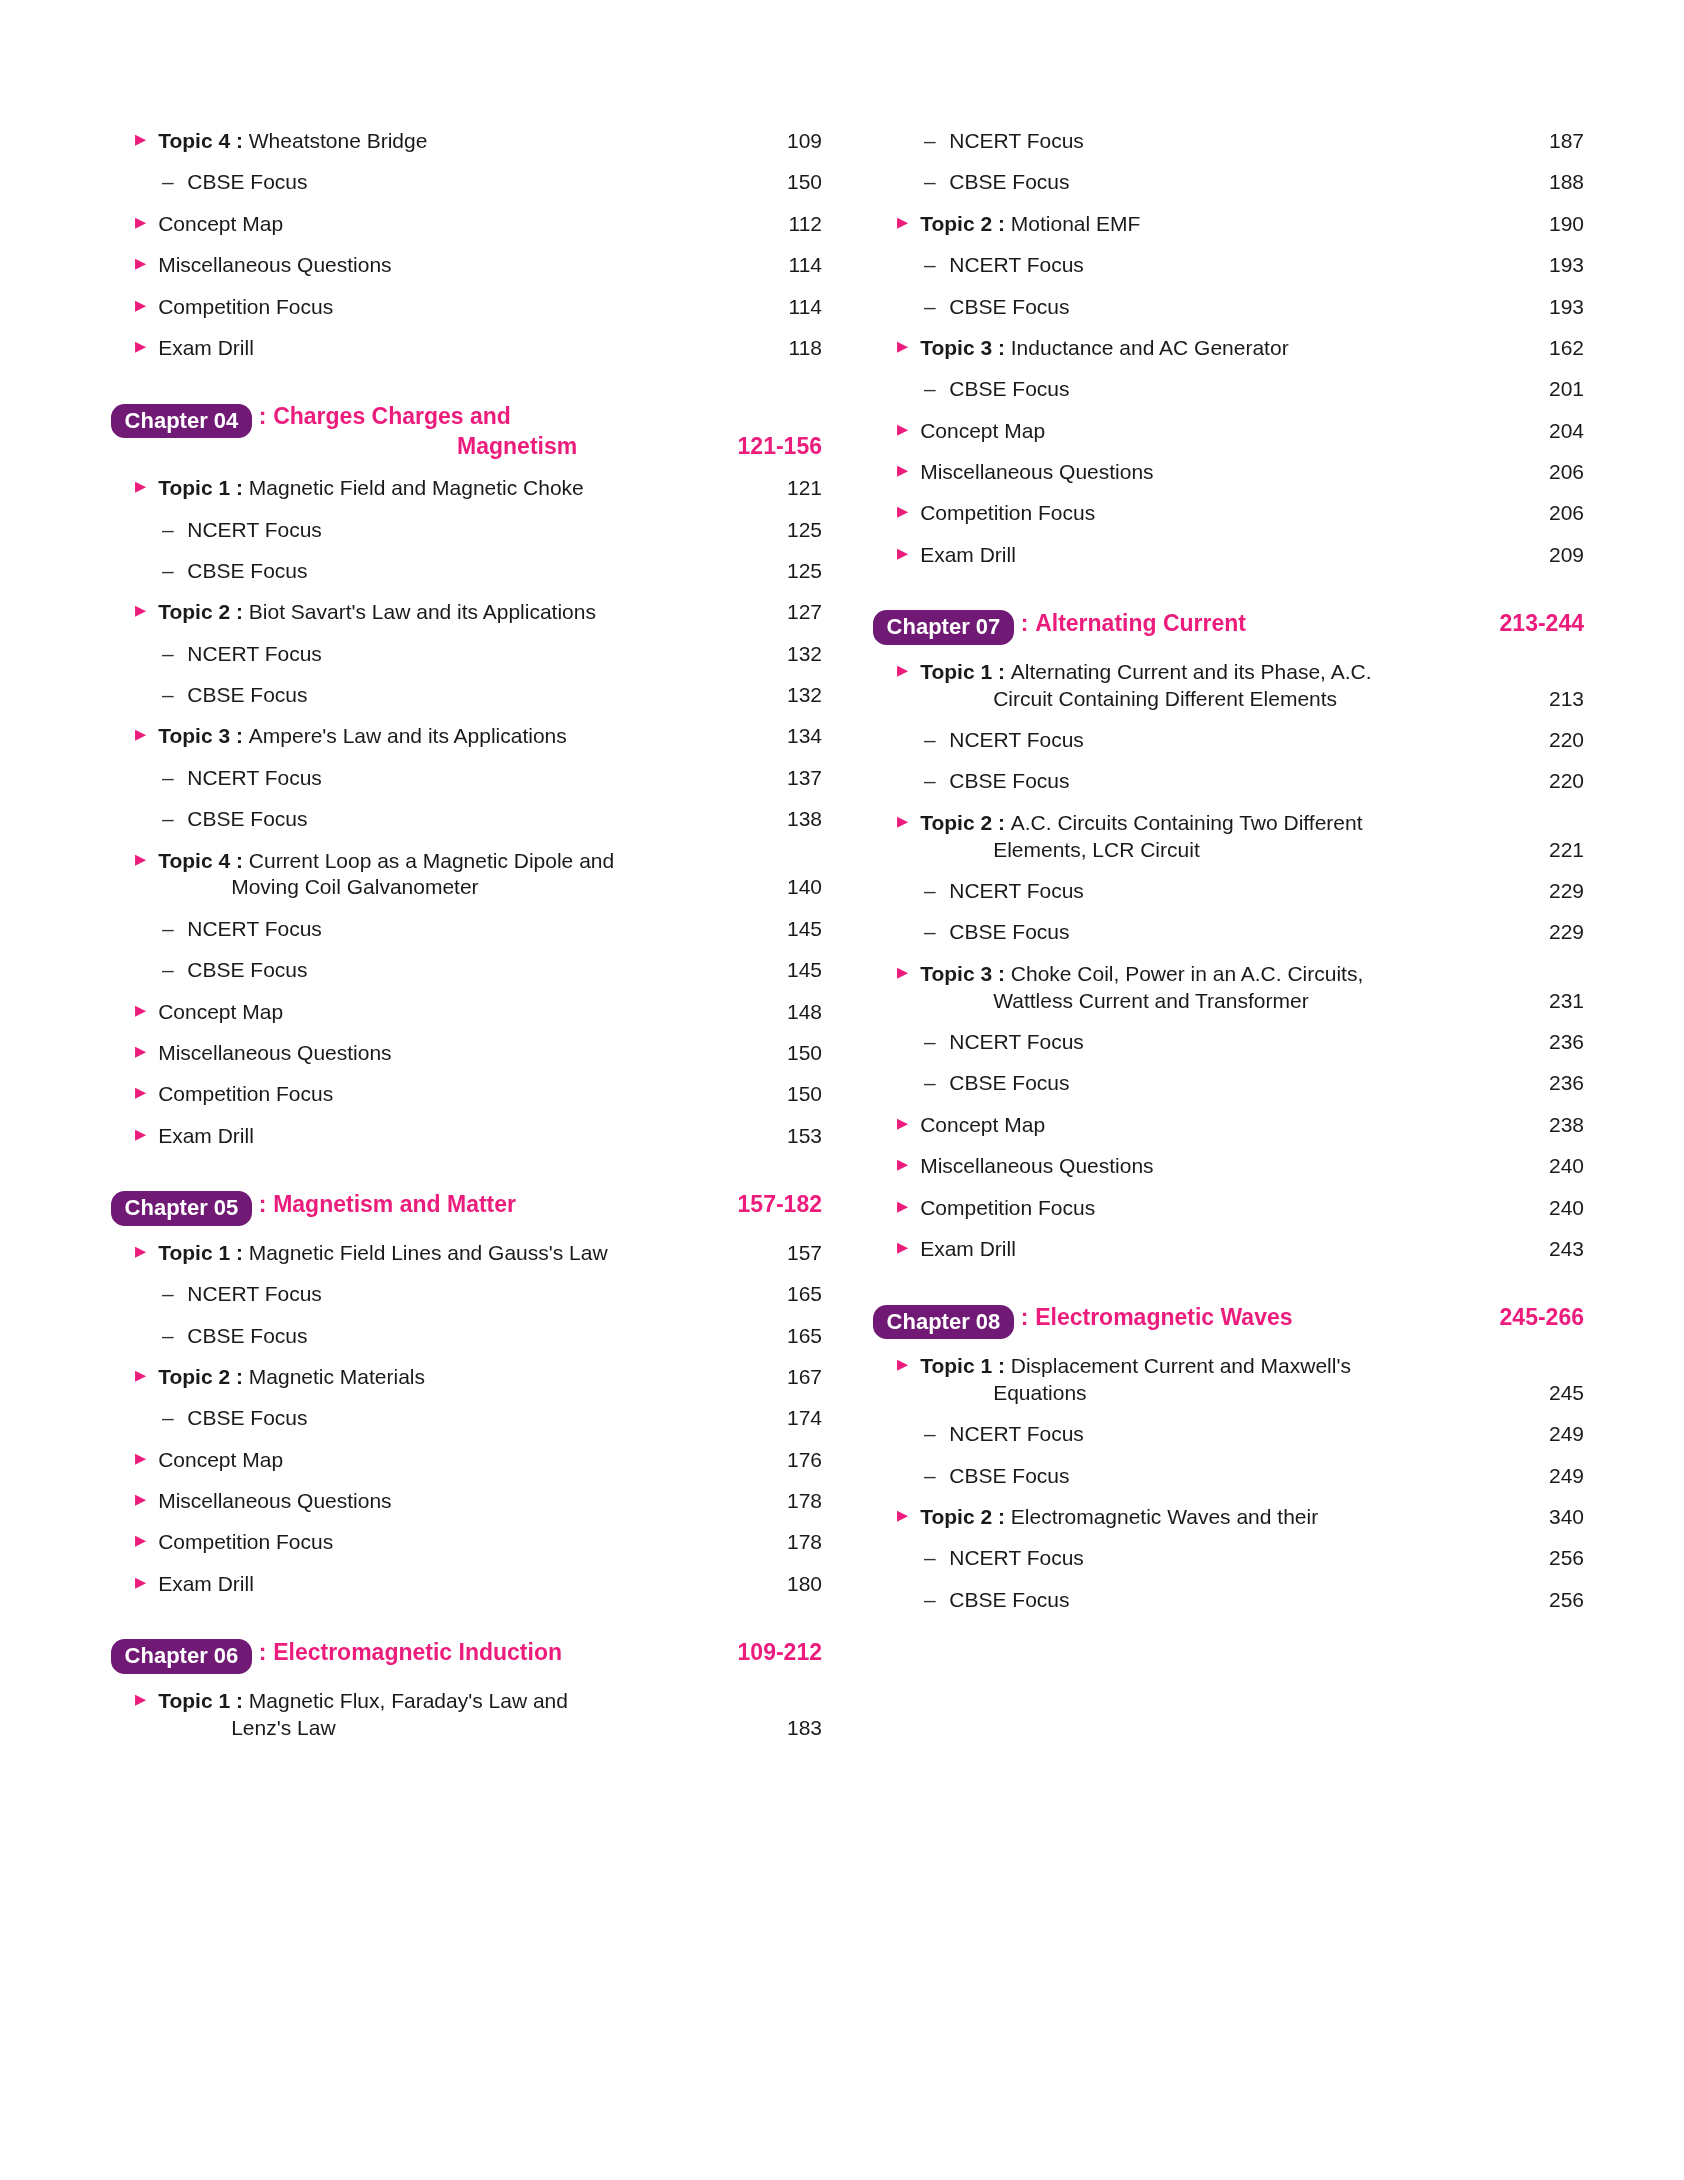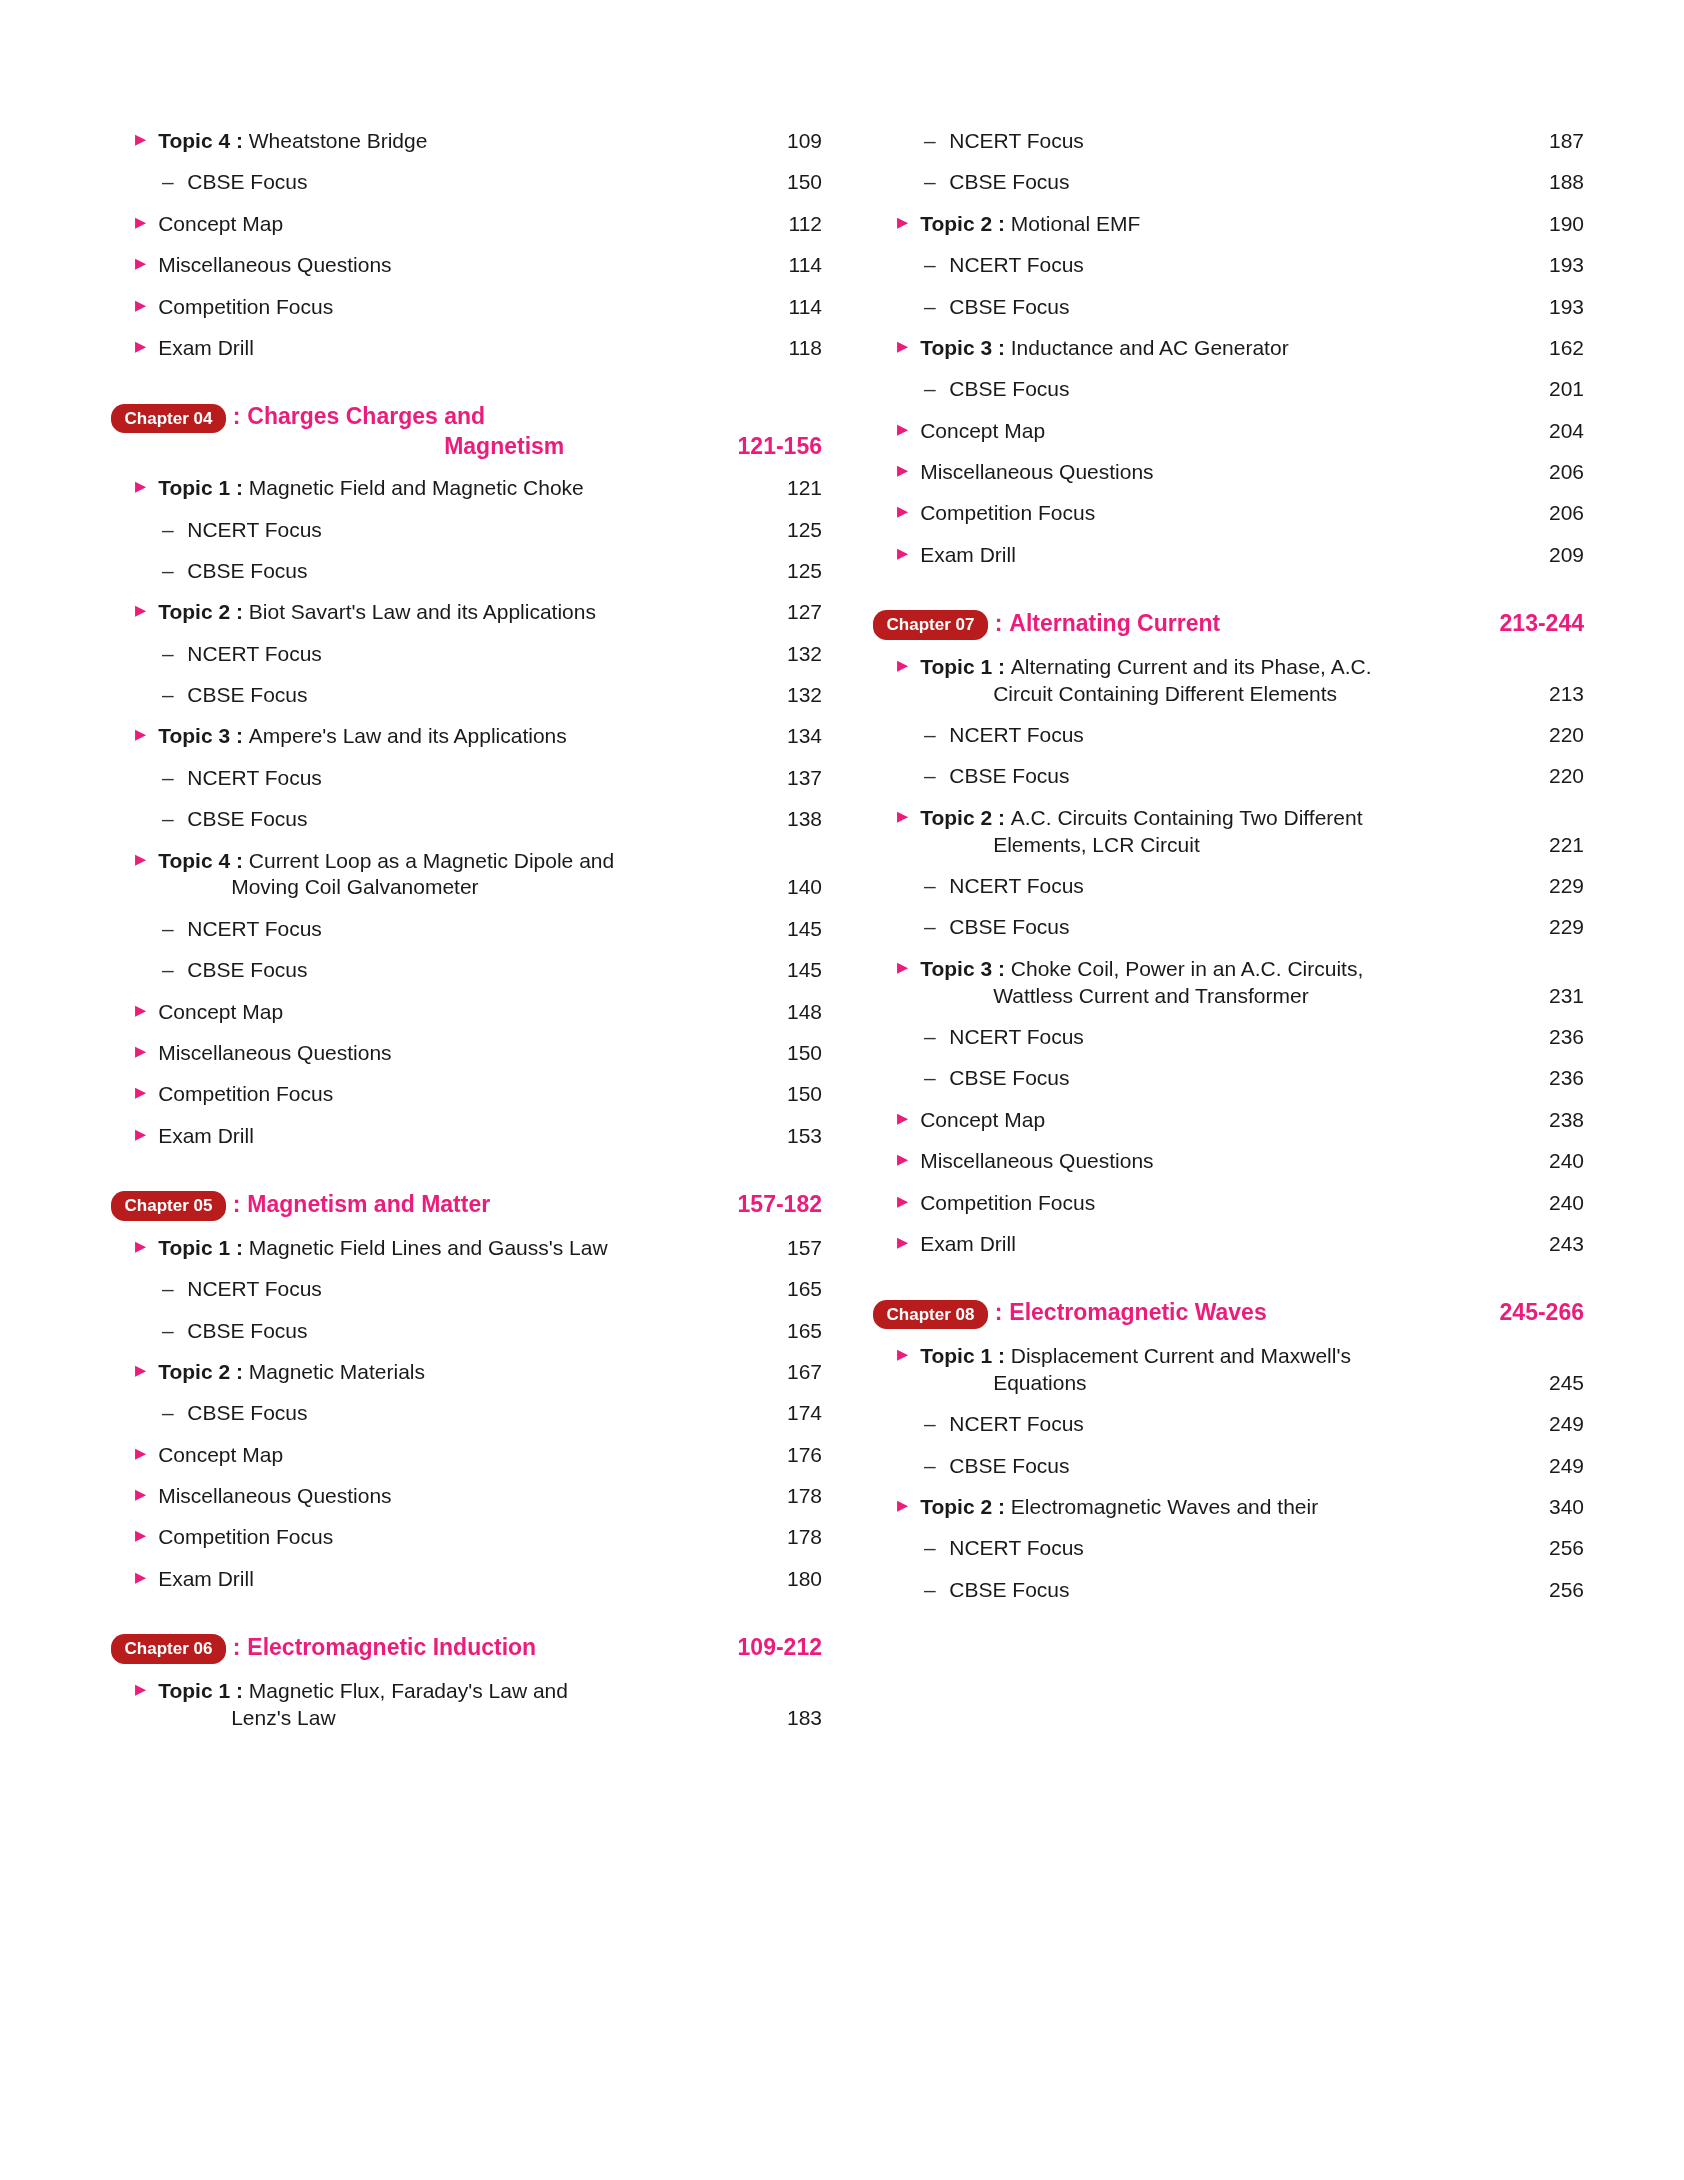--- a/index.html
+++ b/index.html
@@ -36,24 +36,24 @@
   }
 
   
   .chapter {
     display: flex;
     align-items: flex-start;
     margin: 0 0 13.6px 0;
     padding-top: 25.6px;
   }
   .chap-badge {
-    background: #b91c1c;
+    background: #701a75;
     color: #ffffff;
     font-weight: bold;
-    font-size: 17px;
+    font-size: 22px;
     padding: 6px 13.6px 6.8px 13.6px;
     border-radius: 13.6px;
     white-space: nowrap;
     line-height: 1;
     margin-top: 1.7px;
   }
   .chap-colon {
     color: #ec1c7d;
     font-weight: bold;
     font-size: 23px;

